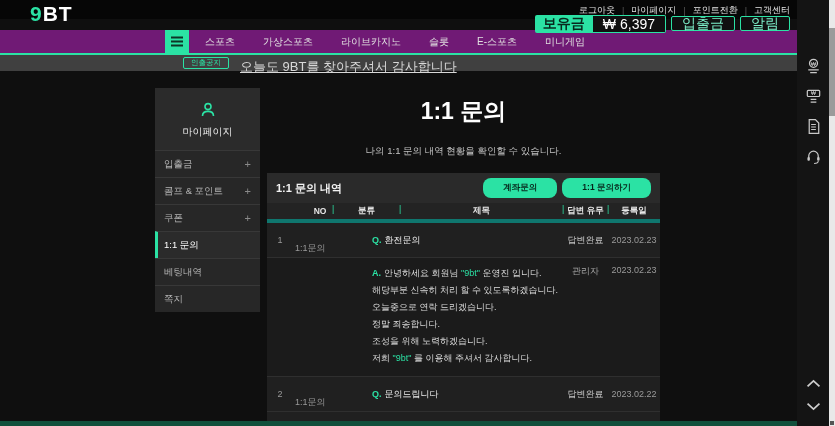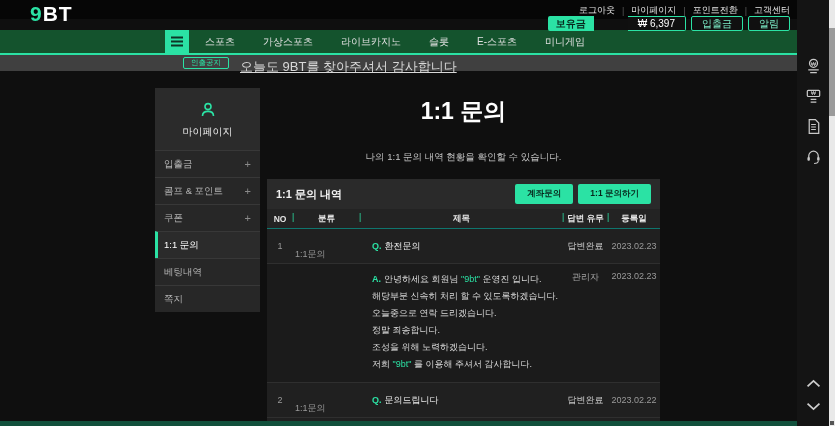--- a/index.html
+++ b/index.html
@@ -7,57 +7,57 @@
   body { position:relative; background:#0f0f0f; font-family:"Liberation Sans","DejaVu Sans",sans-serif; color:#ddd; }
 
   
   .topbar { position:absolute; top:0; left:0; width:835px; height:19px; background:#060606; z-index:5; }
   .logo { position:absolute; left:30px; top:2px; font-size:21px; font-weight:800; letter-spacing:1px; color:#fff; }
   .logo .accent { color:#2be2a4; }
   .top-links { position:absolute; right:45px; top:4px; display:flex; gap:7px; font-size:9px; color:#e3e3e3; align-items:center;text-align:right; }
   .top-links .sep { color:#5a5a5a; }
   .top-links span[data-interactable="true"] { cursor:pointer; }
   .top-buttons { position:absolute; right:45px; top:16px; display:flex; gap:5px; height:15px; align-items:stretch; z-index:6; }
-  .chip { display:flex; font-size:10px; border-radius:2px;gap:34px; }
+  .chip { display:flex; align-items:center; font-size:14px; border-radius:2px; }
   .balance-group { display:flex; }
   .balance-label { background:#2be2a4; color:#08281d; font-weight:bold; padding:0 8px; border-radius:2px 0 0 2px; display:flex; align-items:center; }
   .balance-value { border:1px solid #2be2a4; border-left:none; color:#fff; background:#101010; padding:0 10px; border-radius:0 2px 2px 0; display:flex; align-items:center; }
   .outline-btn { border:1px solid #2be2a4; color:#7defc9; background:#101010; padding:0 10px; cursor:pointer; }
 
   
-  .navbar { position:absolute; top:30px; left:0; width:797px; height:25px; background:#14532d; border-bottom:2px solid #2be2a4; z-index:4; }
+  .navbar { position:absolute; top:30px; left:0; width:797px; height:25px; background:#701a75; border-bottom:2px solid #2be2a4; z-index:4; }
   .hamburger { position:absolute; left:165px; top:0; width:24px; height:23px; background:#2be2a4; display:flex; align-items:center; justify-content:center; cursor:pointer; }
   .nav-items { position:absolute; left:205px; top:0; height:23px; display:flex; gap:28px; align-items:center; font-size:10px; color:#e0e0e0; }
   .nav-items > div { cursor:pointer; white-space:nowrap; }
 
   
   .noticebar { position:absolute; top:55px; left:0; width:797px; height:16px; background:#404040; z-index:3; }
   .notice-badge { position:absolute; left:183px; top:2px; height:12px; border:1px solid #2be2a4; color:#2be2a4; font-size:7.5px; padding:0 7px; display:flex; align-items:center; border-radius:2px; cursor:pointer; }
   .notice-message { position:absolute; left:240px; top:3px; font-size:13px; color:#d8d8d8;text-decoration:underline; }
 
   
   .sidebar { position:absolute; left:155px; top:88px; width:105px; background:#272727; }
   .sidebar-header { height:62px; background:#2b2b2b; display:flex; flex-direction:column; align-items:center; justify-content:center; gap:5px; }
   .sidebar-title { font-size:10px; color:#efefef; }
   .side-item { height:27px; border-top:1px solid #383838; display:flex; align-items:center; justify-content:space-between; padding:0 9px; font-size:9.5px; color:#b5b5b5; cursor:pointer; }
   .side-item .plus { color:#8a8a8a; font-size:11px; }
   .side-item.active { border-left:3px solid #2be2a4; padding-left:6px; color:#fff; background:#2b2b2b; }
 
   
   .content { position:absolute; left:267px; top:88px; width:393px; }
   .page-title { text-align:center; margin-top:8px; font-size:23px; font-weight:bold; color:#fff; }
-  .page-subtitle { text-align:center; margin-top:24px; font-size:9.5px; color:#c2c2c2; }
+  .page-subtitle { text-align:center; margin-top:18px; font-size:9.5px; color:#c2c2c2; }
 
   .panel { margin-top:15px; background:#202020; }
   .panel-head { height:30px; background:#2a2a2a; display:flex; align-items:center; padding:0 9px; }
   .panel-title { font-size:11px; font-weight:bold; color:#f2f2f2; flex:1; }
-  .panel-btn { background:#2be2a4; color:#07261b; font-size:8.5px; font-weight:bold; border:none; border-radius:2px; padding:4px 12px; margin-left:5px; cursor:pointer; font-family:inherit; }
+  .panel-btn { background:#2be2a4; color:#07261b; font-size:8.5px; font-weight:bold; border:none; border-radius:8px; padding:4px 20px; margin-left:5px; cursor:pointer; font-family:inherit; }
 
   .grid-cols { display:grid; grid-template-columns:26px 67px 1fr 45px 52px; }
-  .thead { height:20px; align-items:center; background:#232323; border-bottom:1px solid #0f766e; font-size:8.5px; font-weight:bold; color:#e6e6e6; }
+  .thead { height:20px; align-items:center; background:#232323; border-bottom:4px solid #0f766e; font-size:8.5px; font-weight:bold; color:#e6e6e6;padding-left:40px; }
   .thead .cell { position:relative; text-align:center; }
   .thead .sep { position:absolute; left:-1px; top:-1px; color:#2be2a4; font-weight:normal; }
 
   .trow { height:35px; align-items:center; font-size:9px; border-bottom:1px solid #2f2f2f; background:#202020; cursor:pointer; }
   .trow .c-no { text-align:center; color:#9a9a9a; }
   .trow .c-cat { padding-left:2px; color:#9a9a9a;margin-top:16px; }
   .trow .c-title { padding-left:12px; color:#f0f0f0; }
   .trow .c-status { text-align:center; color:#c9c9c9; }
   .trow .c-date { text-align:center; color:#9a9a9a; }
   .q-mark, .a-mark { color:#2be2a4; font-weight:bold; margin-right:3px; }

